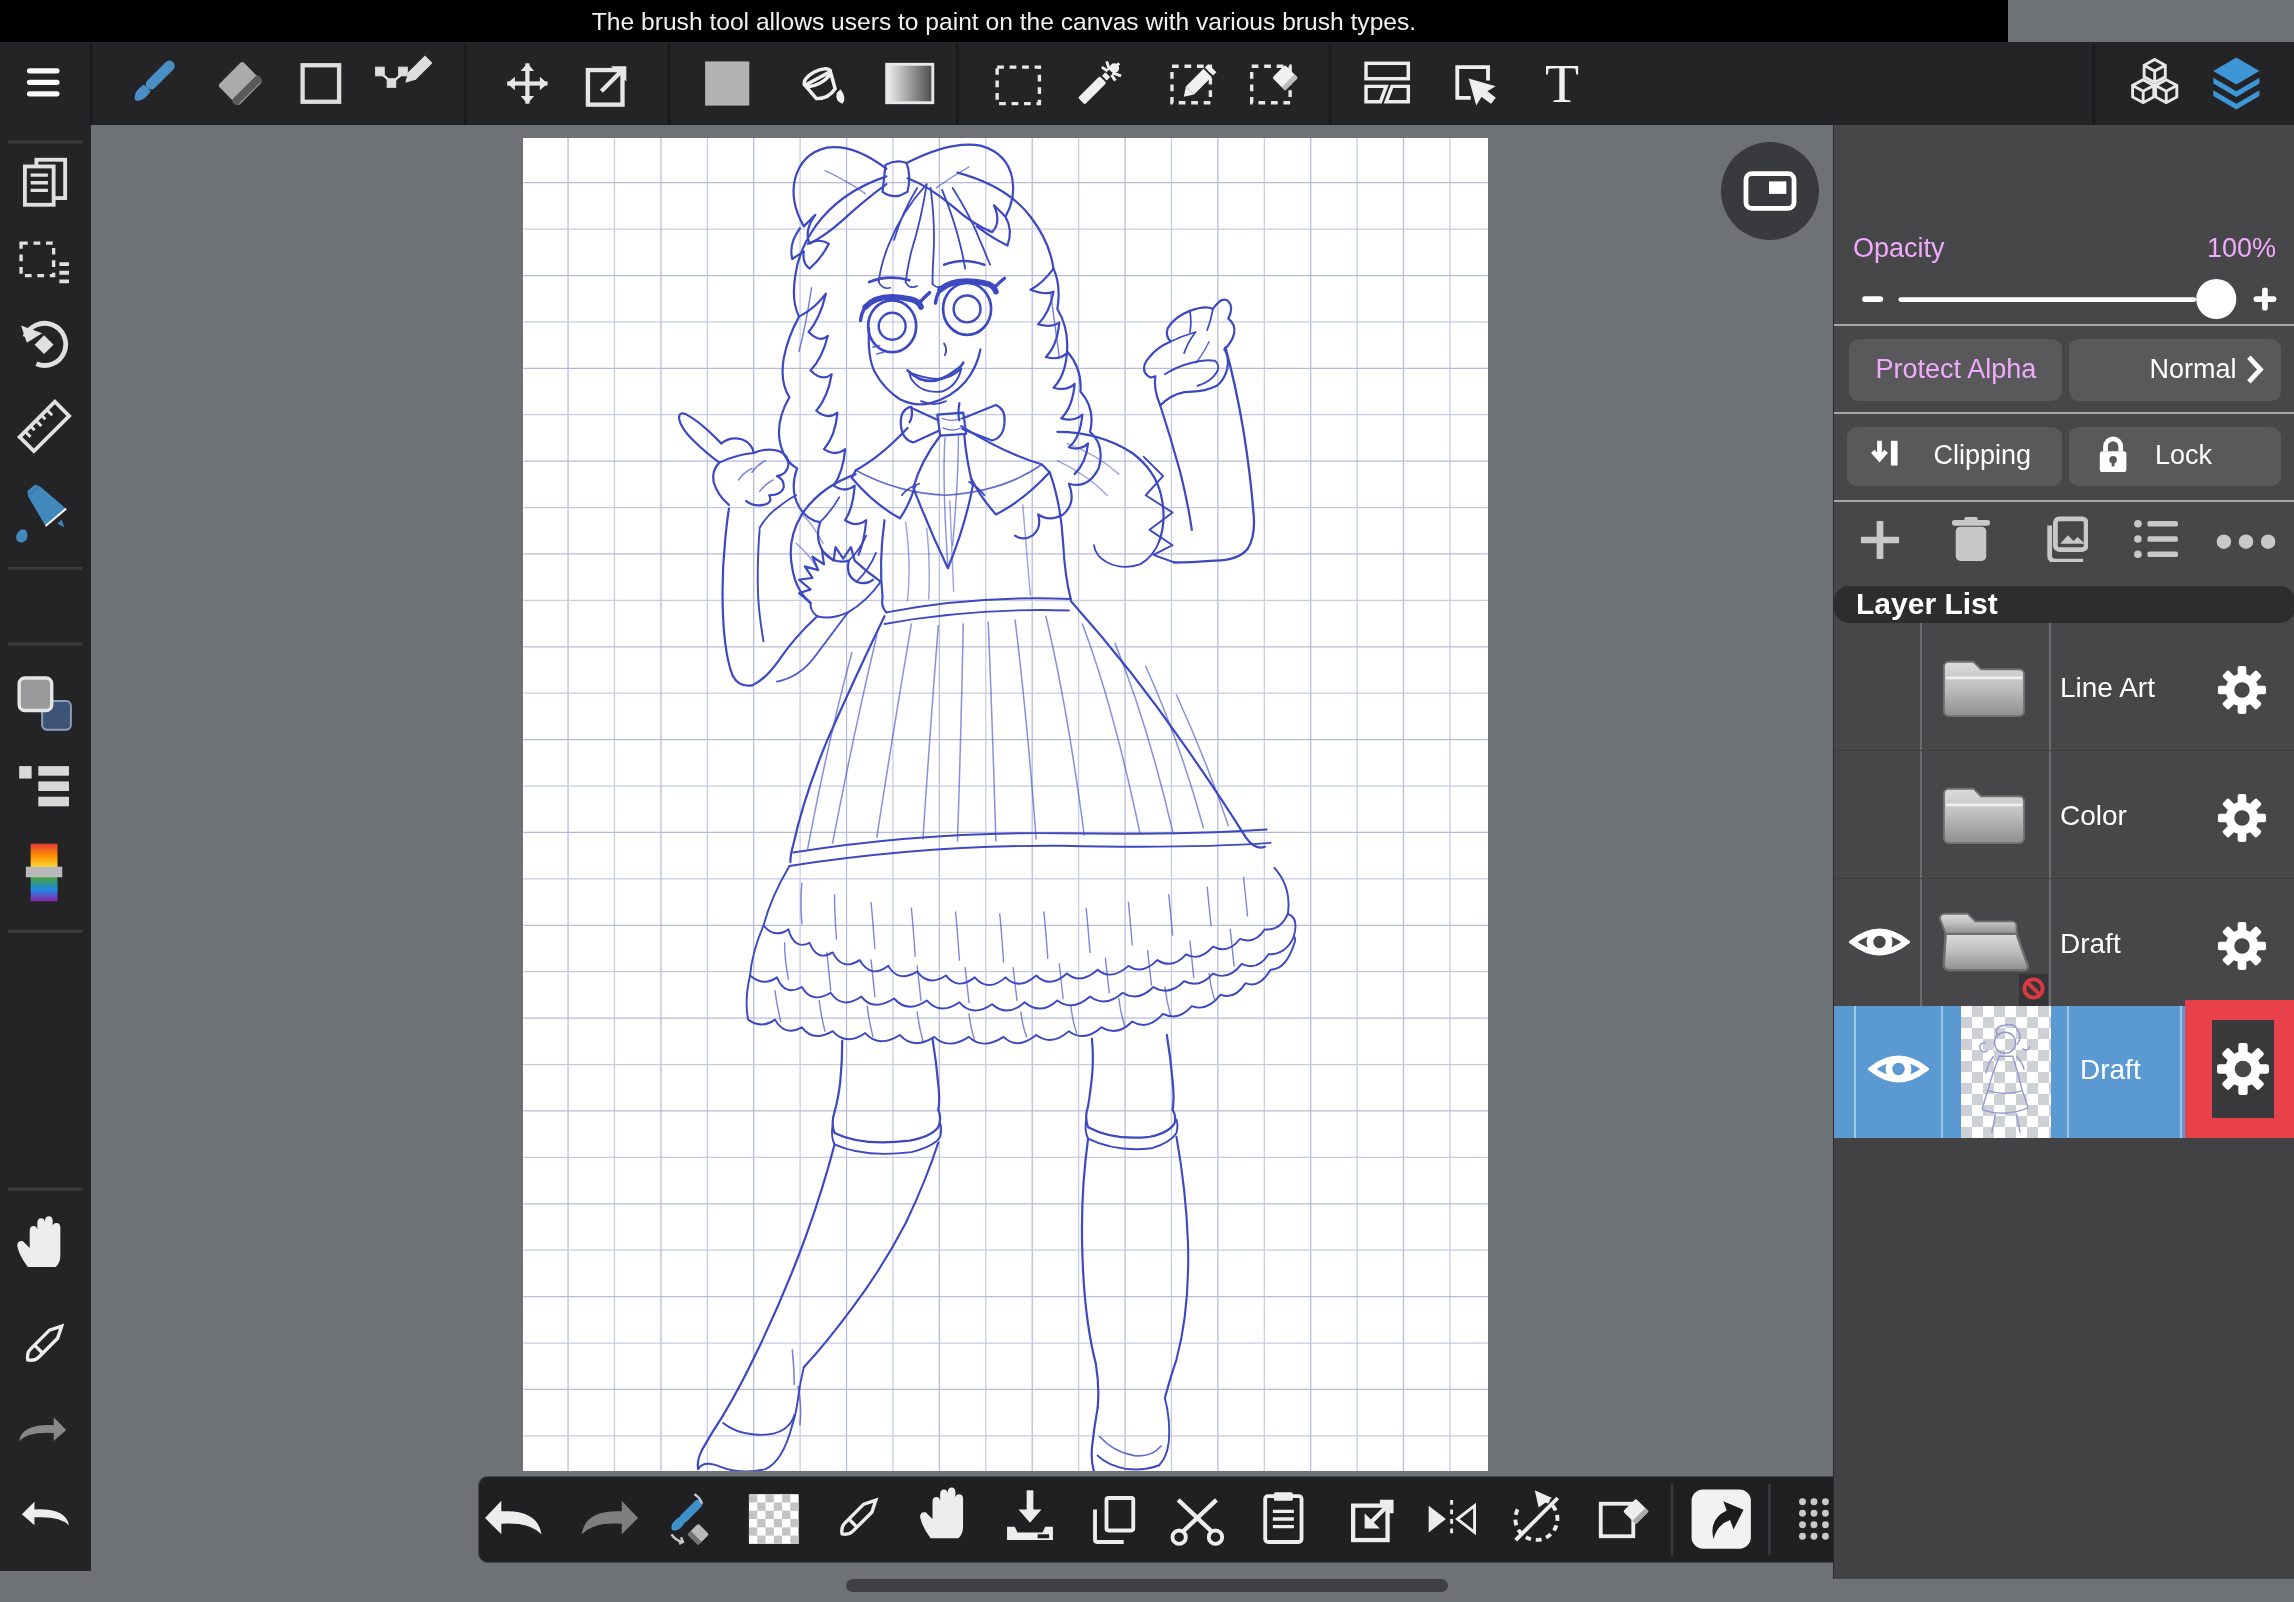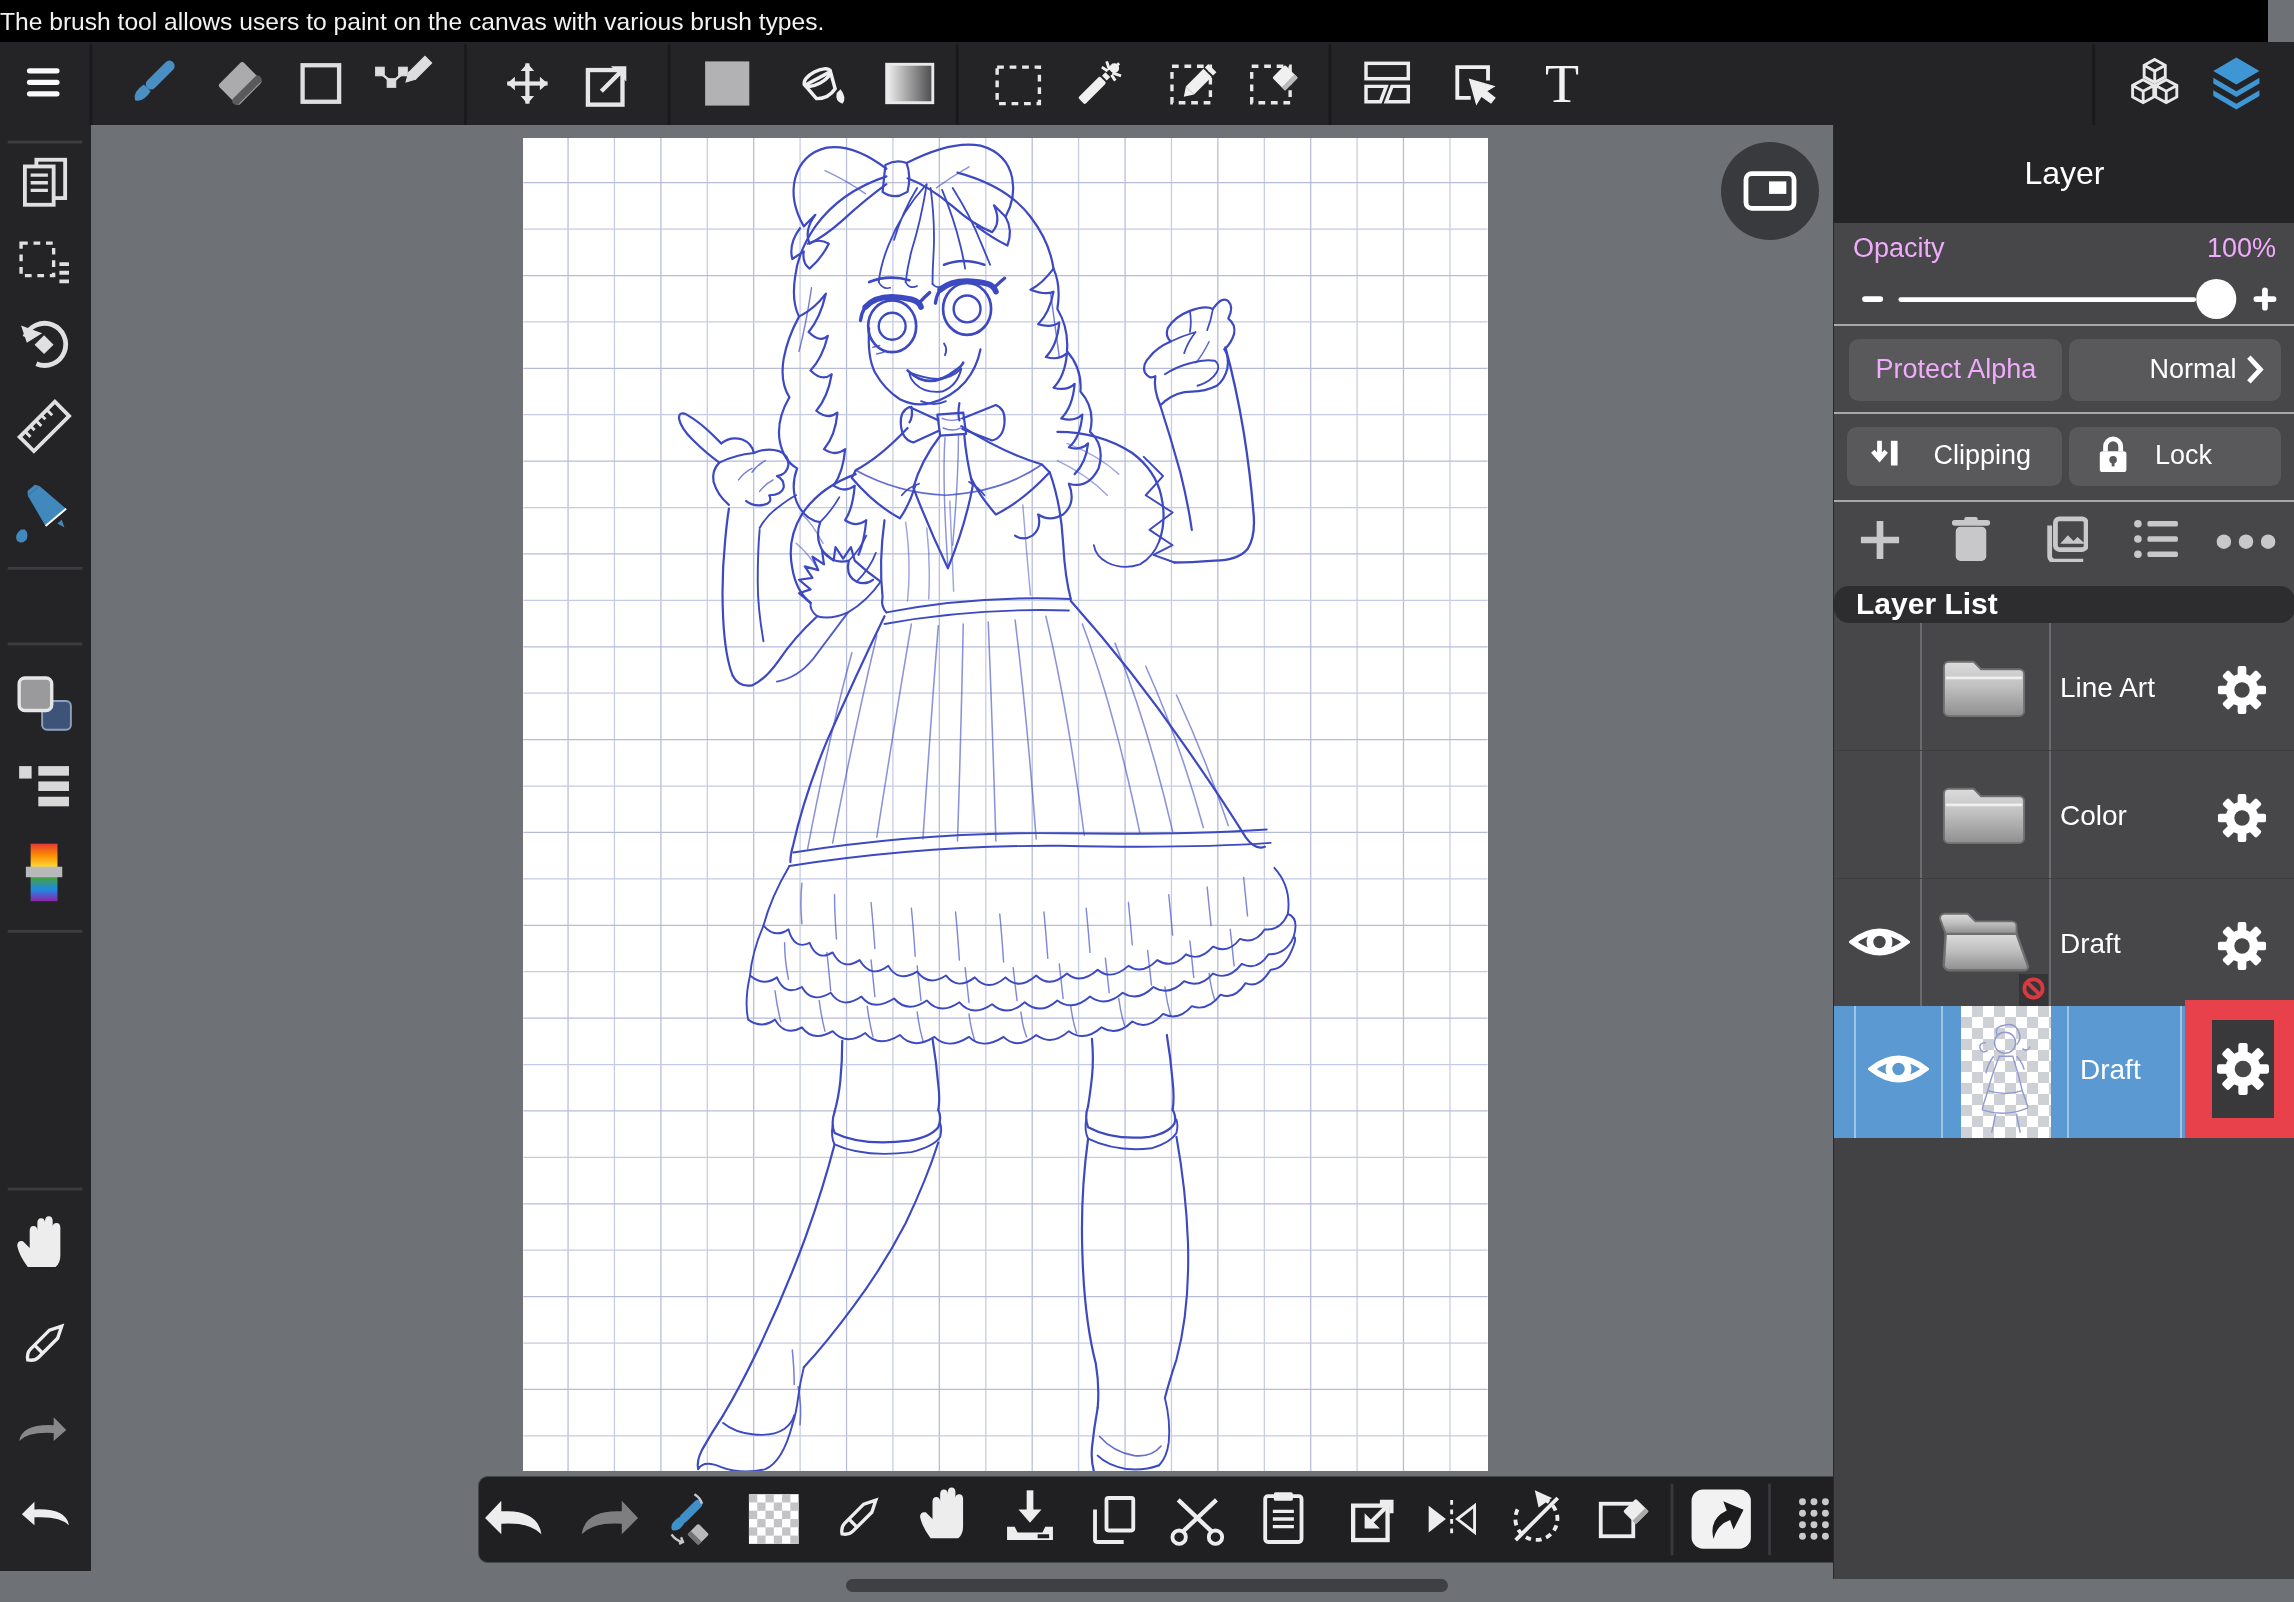--- a/index.html
+++ b/index.html
@@ -28,21 +28,21 @@
       </g>
       <circle cx="26" cy="26" r="8" fill="#474749"></circle>
     </g>
     <g id="eyew">
       <path d="M4 24 Q32 2 60 24 Q32 46 4 24 Z" fill="none" stroke="#fff" stroke-width="6"></path>
       <circle cx="32" cy="24" r="10" fill="none" stroke="#fff" stroke-width="7"></circle>
     </g>
   </defs>
 </svg>
 
-<div class="abs" style="left:0;top:0;width:2268px;height:42px;background:#000;color:#f2f2f3;font-size:24.6px;text-align:left;line-height:44px;">The brush tool allows users to paint on the canvas with various brush types.</div>
+<div class="abs" style="left:0;top:0;width:2008px;height:42px;background:#000;color:#f2f2f3;font-size:24.6px;text-align:center;line-height:44px;">The brush tool allows users to paint on the canvas with various brush types.</div>
 
 <div class="abs" style="left:0;top:42px;width:2294px;height:83px;background:#242427;"></div>
 <div id="toptools" class="abs" style="left:0;top:42px;width:2294px;height:83px;">
 <svg width="2294" height="83" viewBox="0 0 2388 86">
 <defs>
   <linearGradient id="grad1" x1="0" y1="0" x2="1" y2="0">
           <stop offset="0" stop-color="#f0f0f0"></stop>
           <stop offset="1" stop-color="#4a4a4c"></stop>
         </linearGradient>
 </defs>
@@ -531,21 +531,20 @@
         <circle cx="-18" cy="18" r="3.6"></circle>
         <circle cx="-6" cy="18" r="3.6"></circle>
         <circle cx="6" cy="18" r="3.6"></circle>
         <circle cx="18" cy="18" r="3.6"></circle>
       </g>
 </svg>
 </div>
 
 <div class="abs" style="left:1833px;top:125px;width:461px;height:1454px;background:#474749;border-left:1.9px solid #29292c;">
 
-  <div class="abs" style="left:0;top:0;width:461px;height:98px;background:#242427;color:#fff;font-size:32px;text-align:center;line-height:96px;">Layer</div>
 
   <div class="abs" style="left:19px;top:108px;width:423px;height:33px;color:#f0abfc;font-size:27px;">Opacity<span style="float:right">100%</span></div>
   <div class="abs" style="left:0;top:154px;width:461px;height:42px;">
     <svg width="461" height="42" viewBox="0 0 480 44">
       <rect x="28" y="18" width="22" height="6" rx="3" fill="#fff"></rect>
       <rect x="66" y="19" width="312" height="5" rx="2.5" fill="#fff"></rect>
       <circle cx="399" cy="21" r="21" fill="#fff"></circle>
       <rect x="438" y="18" width="24" height="6" rx="3" fill="#fff"></rect>
       <rect x="447" y="9" width="6" height="24" rx="3" fill="#fff"></rect>
     </svg>

